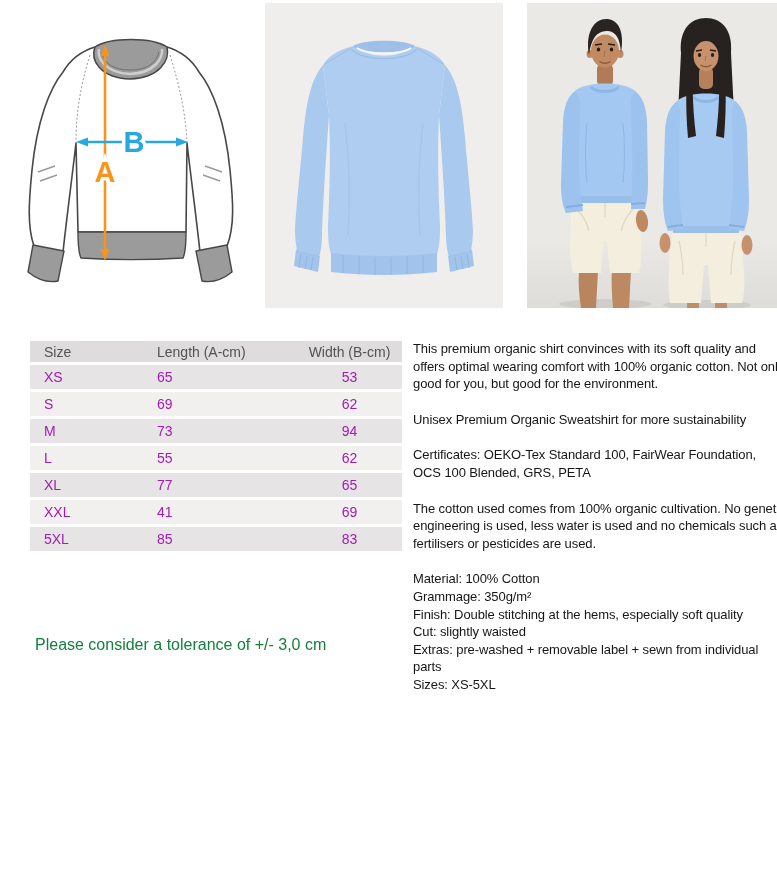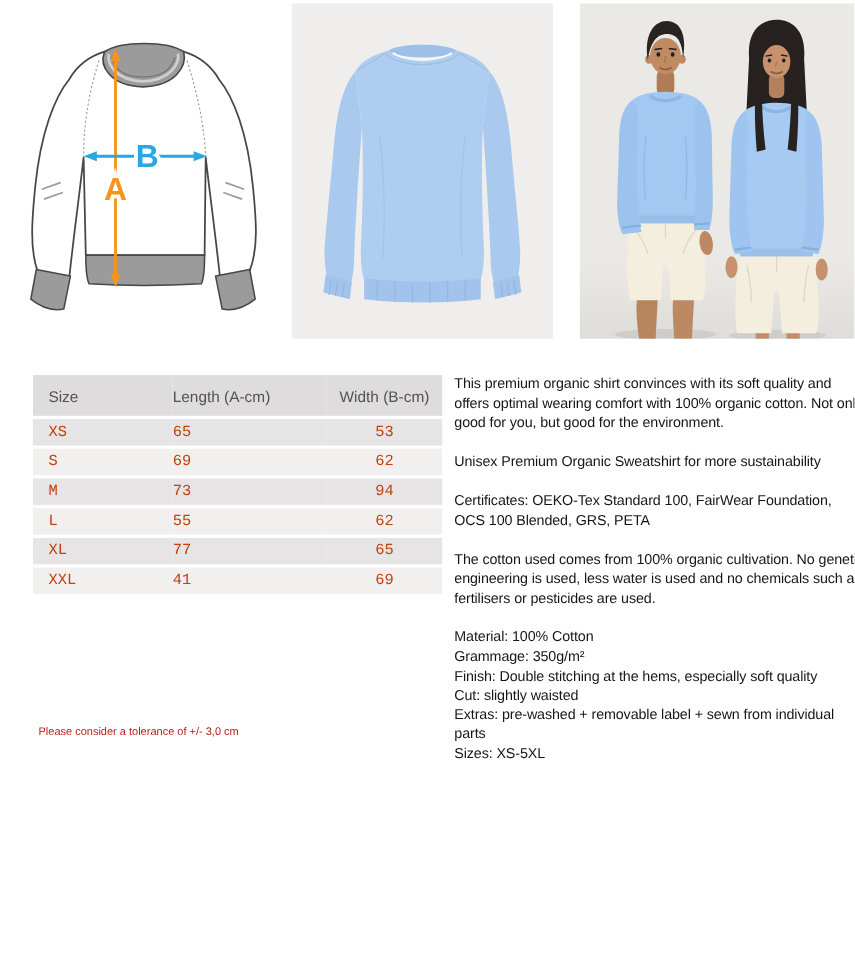--- a/index.html
+++ b/index.html
@@ -15,31 +15,31 @@
   .img-box svg{display:block;width:100%;height:100%;}
 
   
   .size-table{
     position:absolute;left:30px;top:338px;width:358px;
     border-collapse:separate;border-spacing:0 3px;
     font-size:14px;table-layout:fixed;
   }
   .size-table th{
     background:#dedcdc;font-weight:400;color:#525356;text-align:left;
-    height:37px;padding:0;
-  }
-  .size-table td{color:#c2410c;height:24px;padding:0;font-family:Liberation Mono, monospace;}
+    height:21px;padding:0;
+  }
+  .size-table td{color:#a21caf;height:24px;padding:0;}
   .size-table .c1{width:113px;padding-left:14px;}
   .size-table .c2{width:140px;}
   .size-table .c3{width:105px;text-align:center;}
   .size-table tbody tr:nth-child(odd) td{background:#e6e4e4;}
   .size-table tbody tr:nth-child(even) td{background:#f1f0ef;}
 
   .tolerance{
-    position:absolute;left:35px;top:660px;font-size:10px;color:#b91c1c;
+    position:absolute;left:35px;top:636px;font-size:16px;color:#15803d;
   }
 
   
   .description{
     position:absolute;left:413px;top:340px;width:374px;
     font-size:13px;line-height:17.6px;color:#161616;letter-spacing:-0.1px;
   }
   .description p{margin:0 0 18px 0;}
   .specs div{margin:0;}
 </style>
@@ -221,20 +221,25 @@
       <tr>
         <td class="c1">XL</td>
         <td class="c2">77</td>
         <td class="c3">65</td>
       </tr>
       <tr>
         <td class="c1">XXL</td>
         <td class="c2">41</td>
         <td class="c3">69</td>
       </tr>
+      <tr>
+        <td class="c1">5XL</td>
+        <td class="c2">85</td>
+        <td class="c3">83</td>
+      </tr>
     </tbody>
   </table>
 
   <div class="tolerance">Please consider a tolerance of +/- 3,0 cm</div>
 
   <div class="description">
     <p>This premium organic shirt convinces with its soft quality and offers optimal wearing comfort with 100% organic cotton. Not only good for you, but good for the environment.</p>
     <p>Unisex Premium Organic Sweatshirt for more sustainability</p>
     <p>Certificates: OEKO-Tex Standard 100, FairWear Foundation, OCS 100 Blended, GRS, PETA</p>
     <p>The cotton used comes from 100% organic cultivation. No genetic engineering is used, less water is used and no chemicals such as fertilisers or pesticides are used.</p>

